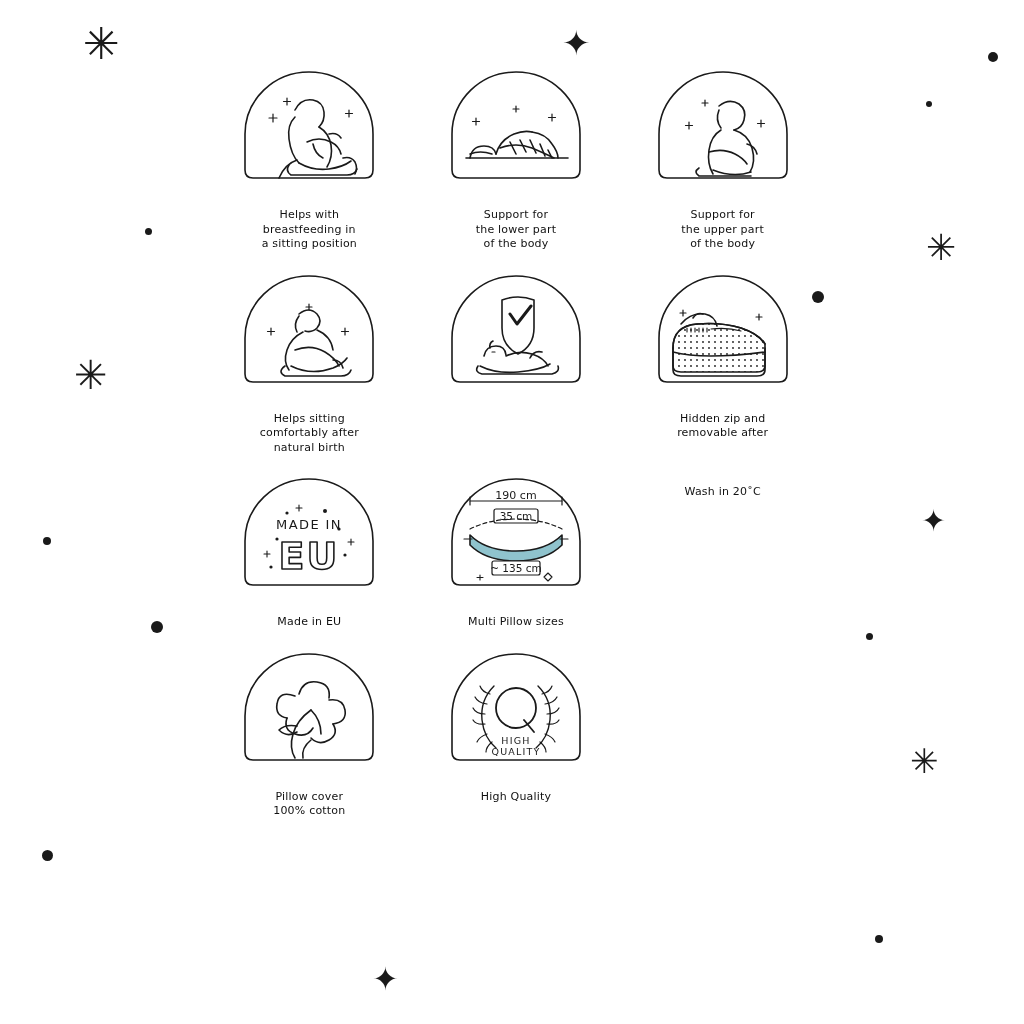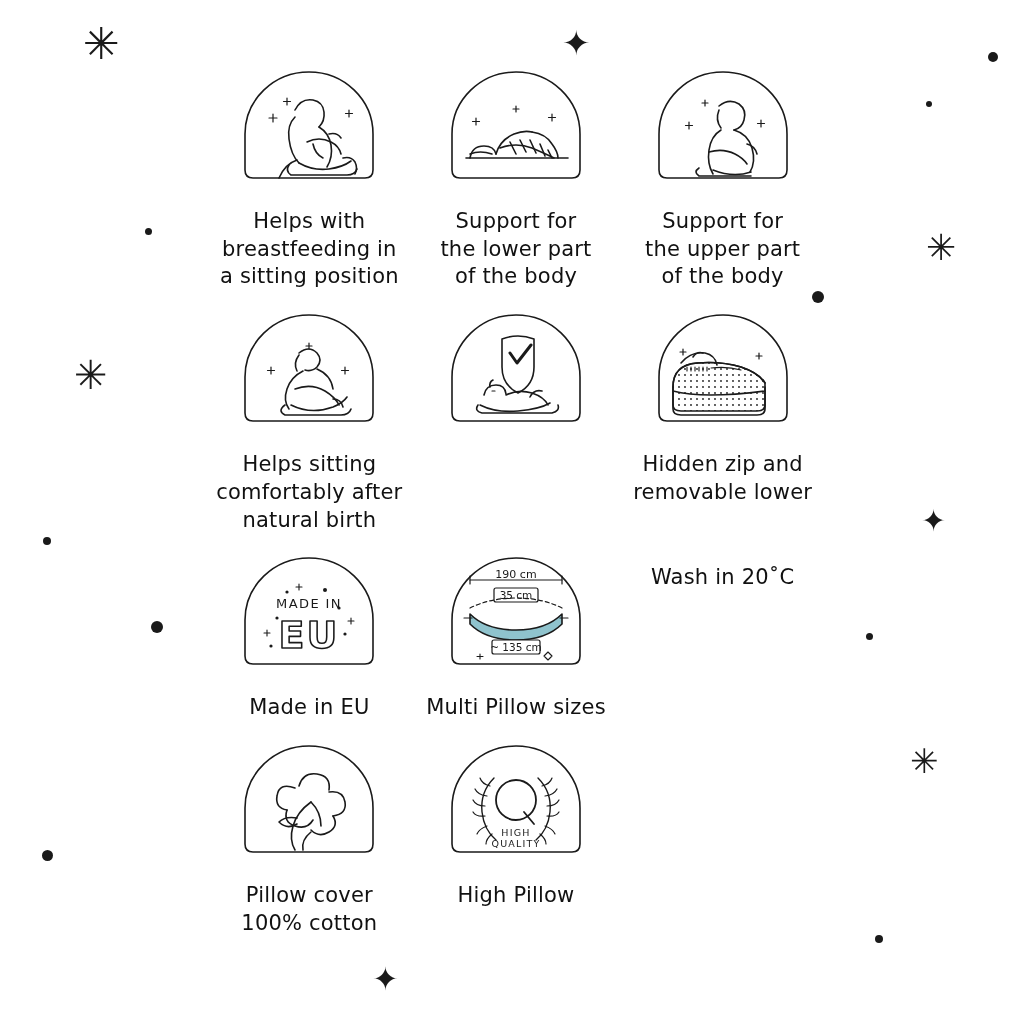--- a/index.html
+++ b/index.html
@@ -57,21 +57,21 @@
   }
   .badge svg {
     display: block;
     width: 152px;
     height: 130px;
     overflow: visible;
   }
   .caption {
     margin-top: 8px;
     text-align: center;
-    font-size: 21px;
+    font-size: 11px;
     line-height: 1.32;
     color: #111111;
     letter-spacing: 0.2px;
     white-space: pre-line;
     font-family: "DejaVu Sans", sans-serif;
   }
 </style>
 </head>
 <body>
 
@@ -232,21 +232,21 @@
             <path d="M34 50 q10-12 24-10 q10 2 12 12"></path>
             <path d="M46 44 q4-6 10-4"></path>
             <path d="M40 54 l0 4 M44 54 l0 4 M48 54 l0 4 M52 54 l0 4 M56 54 l0 4 M60 54 l0 4" stroke-width="1.1"></path>
             <path d="M64 55 q16-2 30 2" stroke-width="1.1"></path>
             <path d="M36 36 l0 6 M33 39 l6 0" stroke-width="1.2"></path>
             <path d="M112 40 l0 6 M109 43 l6 0" stroke-width="1.2"></path>
           </g>
         </svg>
       </div>
       <div class="caption">Hidden zip and
-removable lower</div>
+removable after</div>
     </div>
 
     <div class="cell">
       <div class="badge">
         <svg viewBox="0 0 152 130" fill="none" stroke="#1a1a1a" stroke-width="1.6" stroke-linecap="round" stroke-linejoin="round">
           <g>
             <path d="M12 64 A64 62 0 0 1 140 64 L140 100 Q140 108 132 108 L20 108 Q12 108 12 100 Z"></path>
             <text x="76" y="52" text-anchor="middle" font-family="DejaVu Sans, sans-serif" font-size="13" letter-spacing="1.4" fill="#1a1a1a" stroke="none">MADE IN</text>
             <text x="76" y="92" text-anchor="middle" font-family="DejaVu Sans, sans-serif" font-size="38" font-weight="bold" letter-spacing="2" fill="none" stroke="#1a1a1a" stroke-width="1.6">EU</text>
             <circle cx="54" cy="36" r="1.6" fill="#1a1a1a" stroke="none"></circle>
@@ -322,17 +322,17 @@
             <path d="M98 34 q14 14 12 34 q-2 18-14 28" stroke-width="1.4"></path>
             <path d="M50 42 q-8-2-10-8 M47 52 q-9-1-12-7 M45 62 q-9 0-12-6 M45 72 q-9 1-12-4 M47 82 q-8 3-10 8 M52 90 q-6 5-6 10" stroke-width="1.2"></path>
             <path d="M102 42 q8-2 10-8 M105 52 q9-1 12-7 M107 62 q9 0 12-6 M107 72 q9 1 12-4 M105 82 q8 3 10 8 M100 90 q6 5 6 10" stroke-width="1.2"></path>
             <circle cx="76" cy="56" r="20" stroke-width="1.8"></circle>
             <path d="M84 68 L94 80" stroke-width="1.8"></path>
             <text x="76" y="92" text-anchor="middle" font-family="DejaVu Sans, sans-serif" font-size="9.5" letter-spacing="1.2" fill="#1a1a1a" stroke="none">HIGH</text>
             <text x="76" y="103" text-anchor="middle" font-family="DejaVu Sans, sans-serif" font-size="9.5" letter-spacing="1.2" fill="#1a1a1a" stroke="none">QUALITY</text>
           </g>
         </svg>
       </div>
-      <div class="caption">High Pillow</div>
+      <div class="caption">High Quality</div>
     </div>
 
   </div>
 </div>
 
 </body></html>

